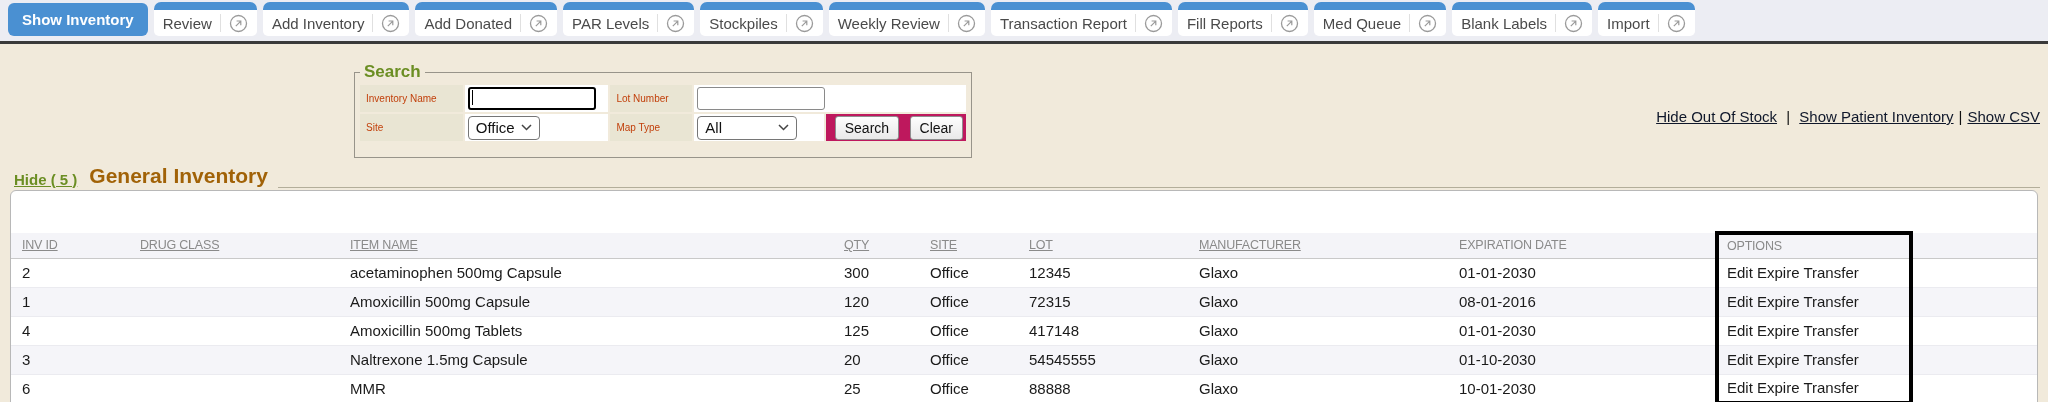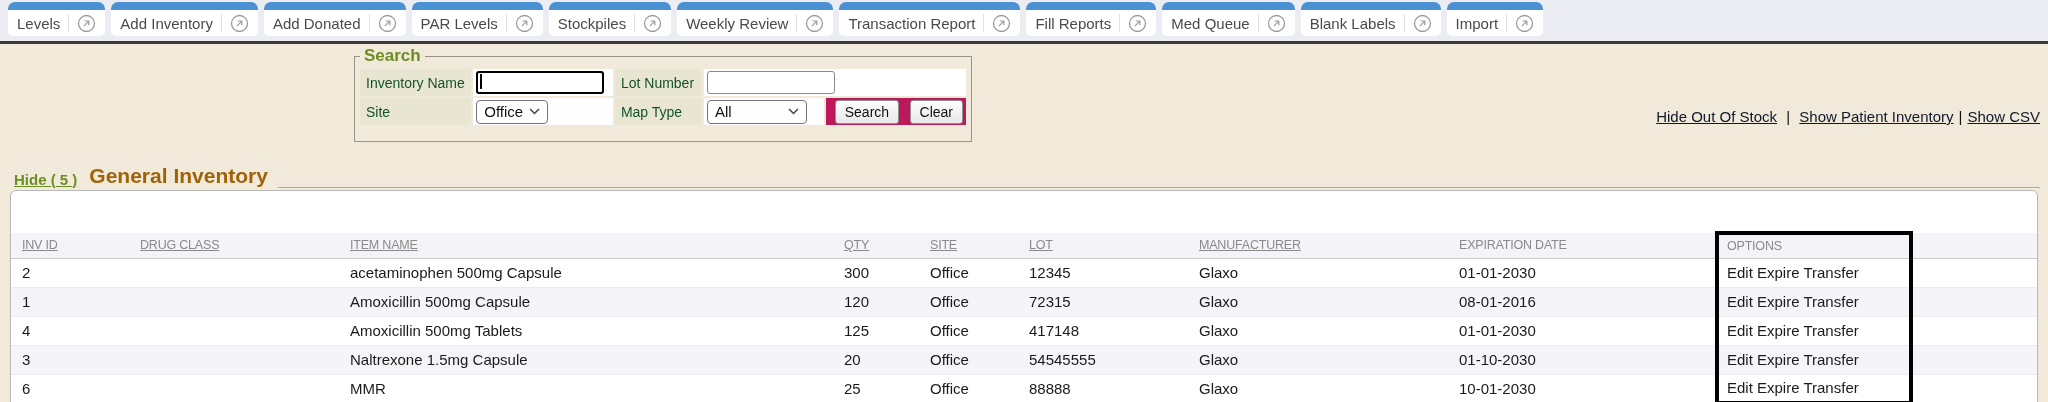--- a/index.html
+++ b/index.html
@@ -32,30 +32,30 @@
     background:#fff; border-radius:0 0 5px 5px;
     display:flex; align-items:center; gap:8px;
     padding:4px 9px; height:26px;
   }
   .tab-label { font-size:15px; color:#4a4a4a; white-space:nowrap; }
   .tab-sep { width:1px; height:18px; background:#e0e0e0; }
   .ext { display:inline-flex; }
 
   
   .search-fs {
-    position:absolute; left:354px; top:46px; width:618px; height:96px;
+    position:absolute; left:354px; top:62px; width:618px; height:96px;
     border:1px solid #98948a; padding:1px 3px 3px 3px;
   }
   .search-fs legend {
     color:#6b8e23; font-weight:bold; font-size:17px;
     margin-left:2px; padding:0 4px;
   }
   .search-grid { border-collapse:separate; border-spacing:2px; width:100%; }
   .search-grid td { height:27px; vertical-align:middle; }
-  td.lbl { background:#e9e5d3; font-size:14px; color:#14532d; padding:0 6px; white-space:nowrap; }
+  td.lbl { background:#e9e5d3; font-size:10px; color:#c2410c; padding:0 6px; white-space:nowrap; }
   td.fld { background:#fff; padding:0 3px; }
   td.btns { background:#be185d; padding:1px 3px; white-space:nowrap; }
   .txt {
     height:23px; border:1px solid #8a8a8a; border-radius:3px;
     font-family:"Liberation Sans",sans-serif; font-size:14px; padding:0 4px;
   }
   .txt.focused { border:2px solid #000; position:relative; }
   .caret { position:absolute; left:4px; top:3px; width:1.5px; height:15px; background:#000; }
   .inp-wrap { position:relative; display:inline-block; }
   .sel {
@@ -121,25 +121,26 @@
   tr.last-row td.opt-box { border-bottom:4px solid #000; }
   td.tfoot-cell {
     background:#f2f2f6; text-align:center; color:#3c3c3c; font-size:13.5px;
     height:26px; border-top:1px solid #d5d5d5; padding:0;
   }
 </style>
 </head>
 <body>
 
 <div class="tabbar">
-
-  <div class="tab">
-    <div class="tab-cap"></div>
-    <div class="tab-body">
-      <span class="tab-label">Levels</span>
+  <div class="tab-active">Show Inventory</div>
+
+  <div class="tab">
+    <div class="tab-cap"></div>
+    <div class="tab-body">
+      <span class="tab-label">Review</span>
       <span class="tab-sep"></span>
       <span class="ext">
           <svg width="19" height="19" viewBox="0 0 19 19">
             <circle cx="9.5" cy="9.5" r="8" fill="none" stroke="#9a9a9a" stroke-width="1.3"></circle>
             <path d="M6.8 12.2 L11.6 7.4 M7.6 7 L11.8 7 L11.8 11.2" fill="none" stroke="#9a9a9a" stroke-width="1.2"></path>
           </svg>
         </span>
     </div>
   </div>
 

